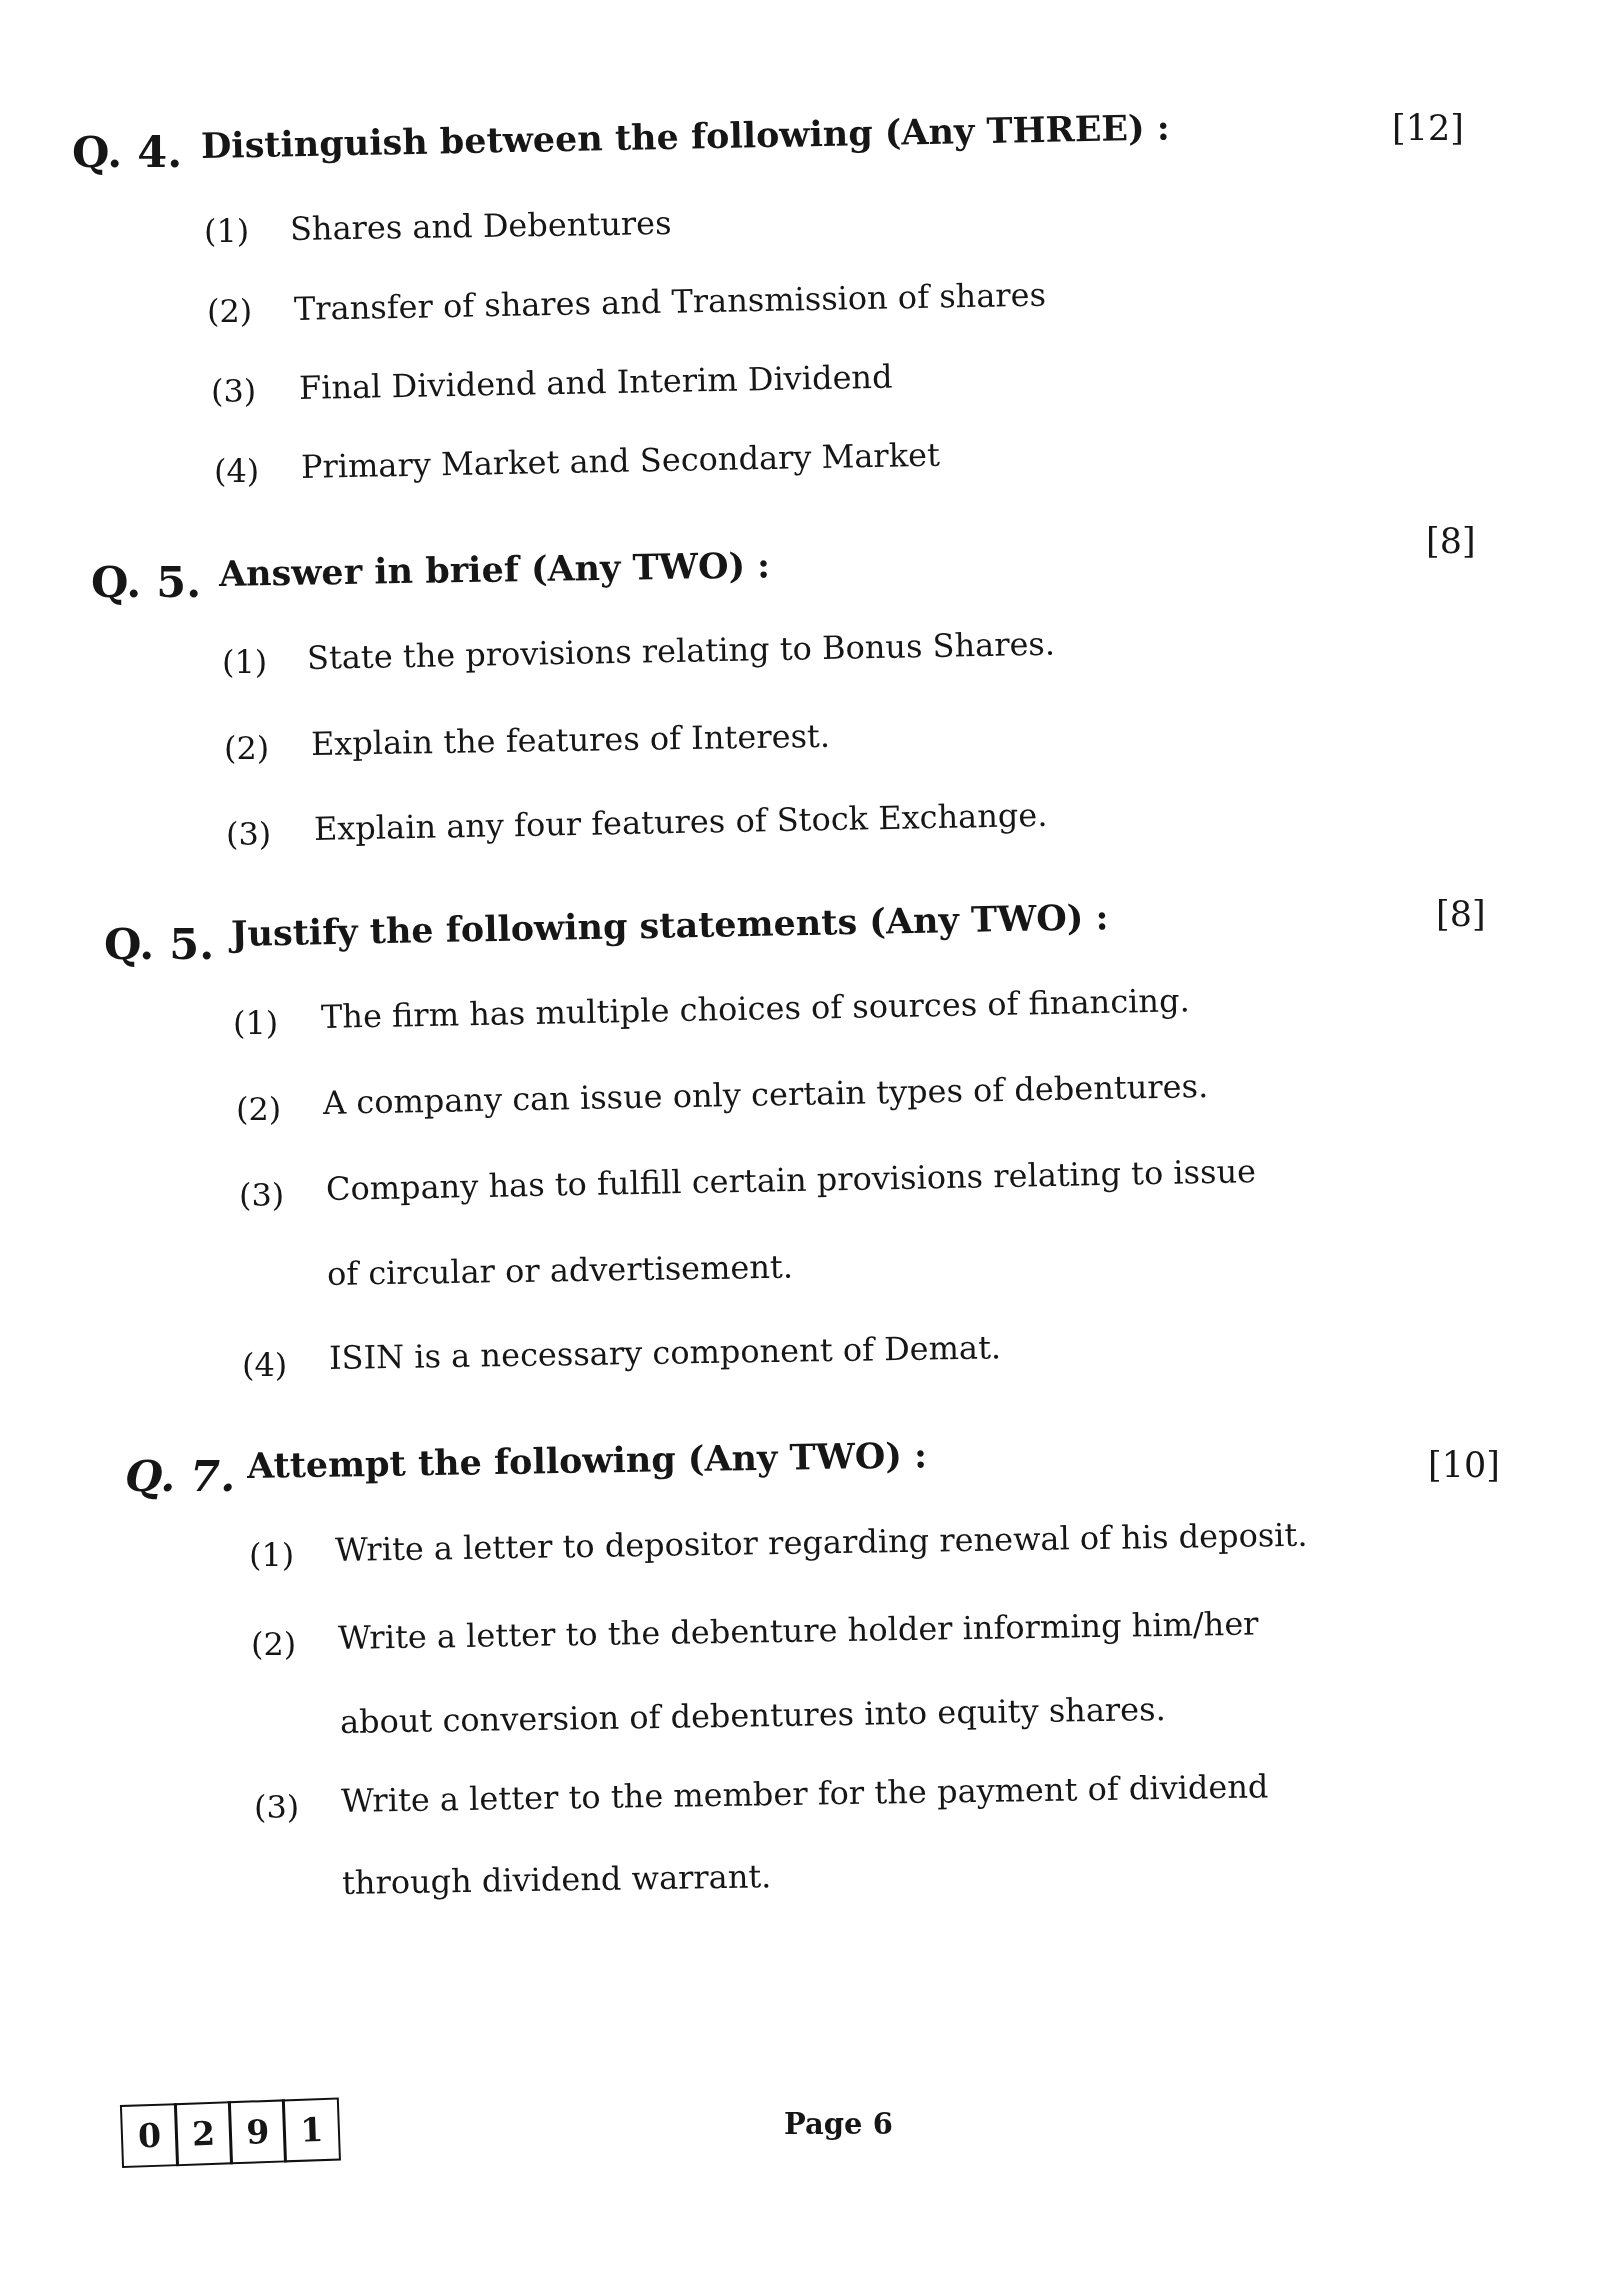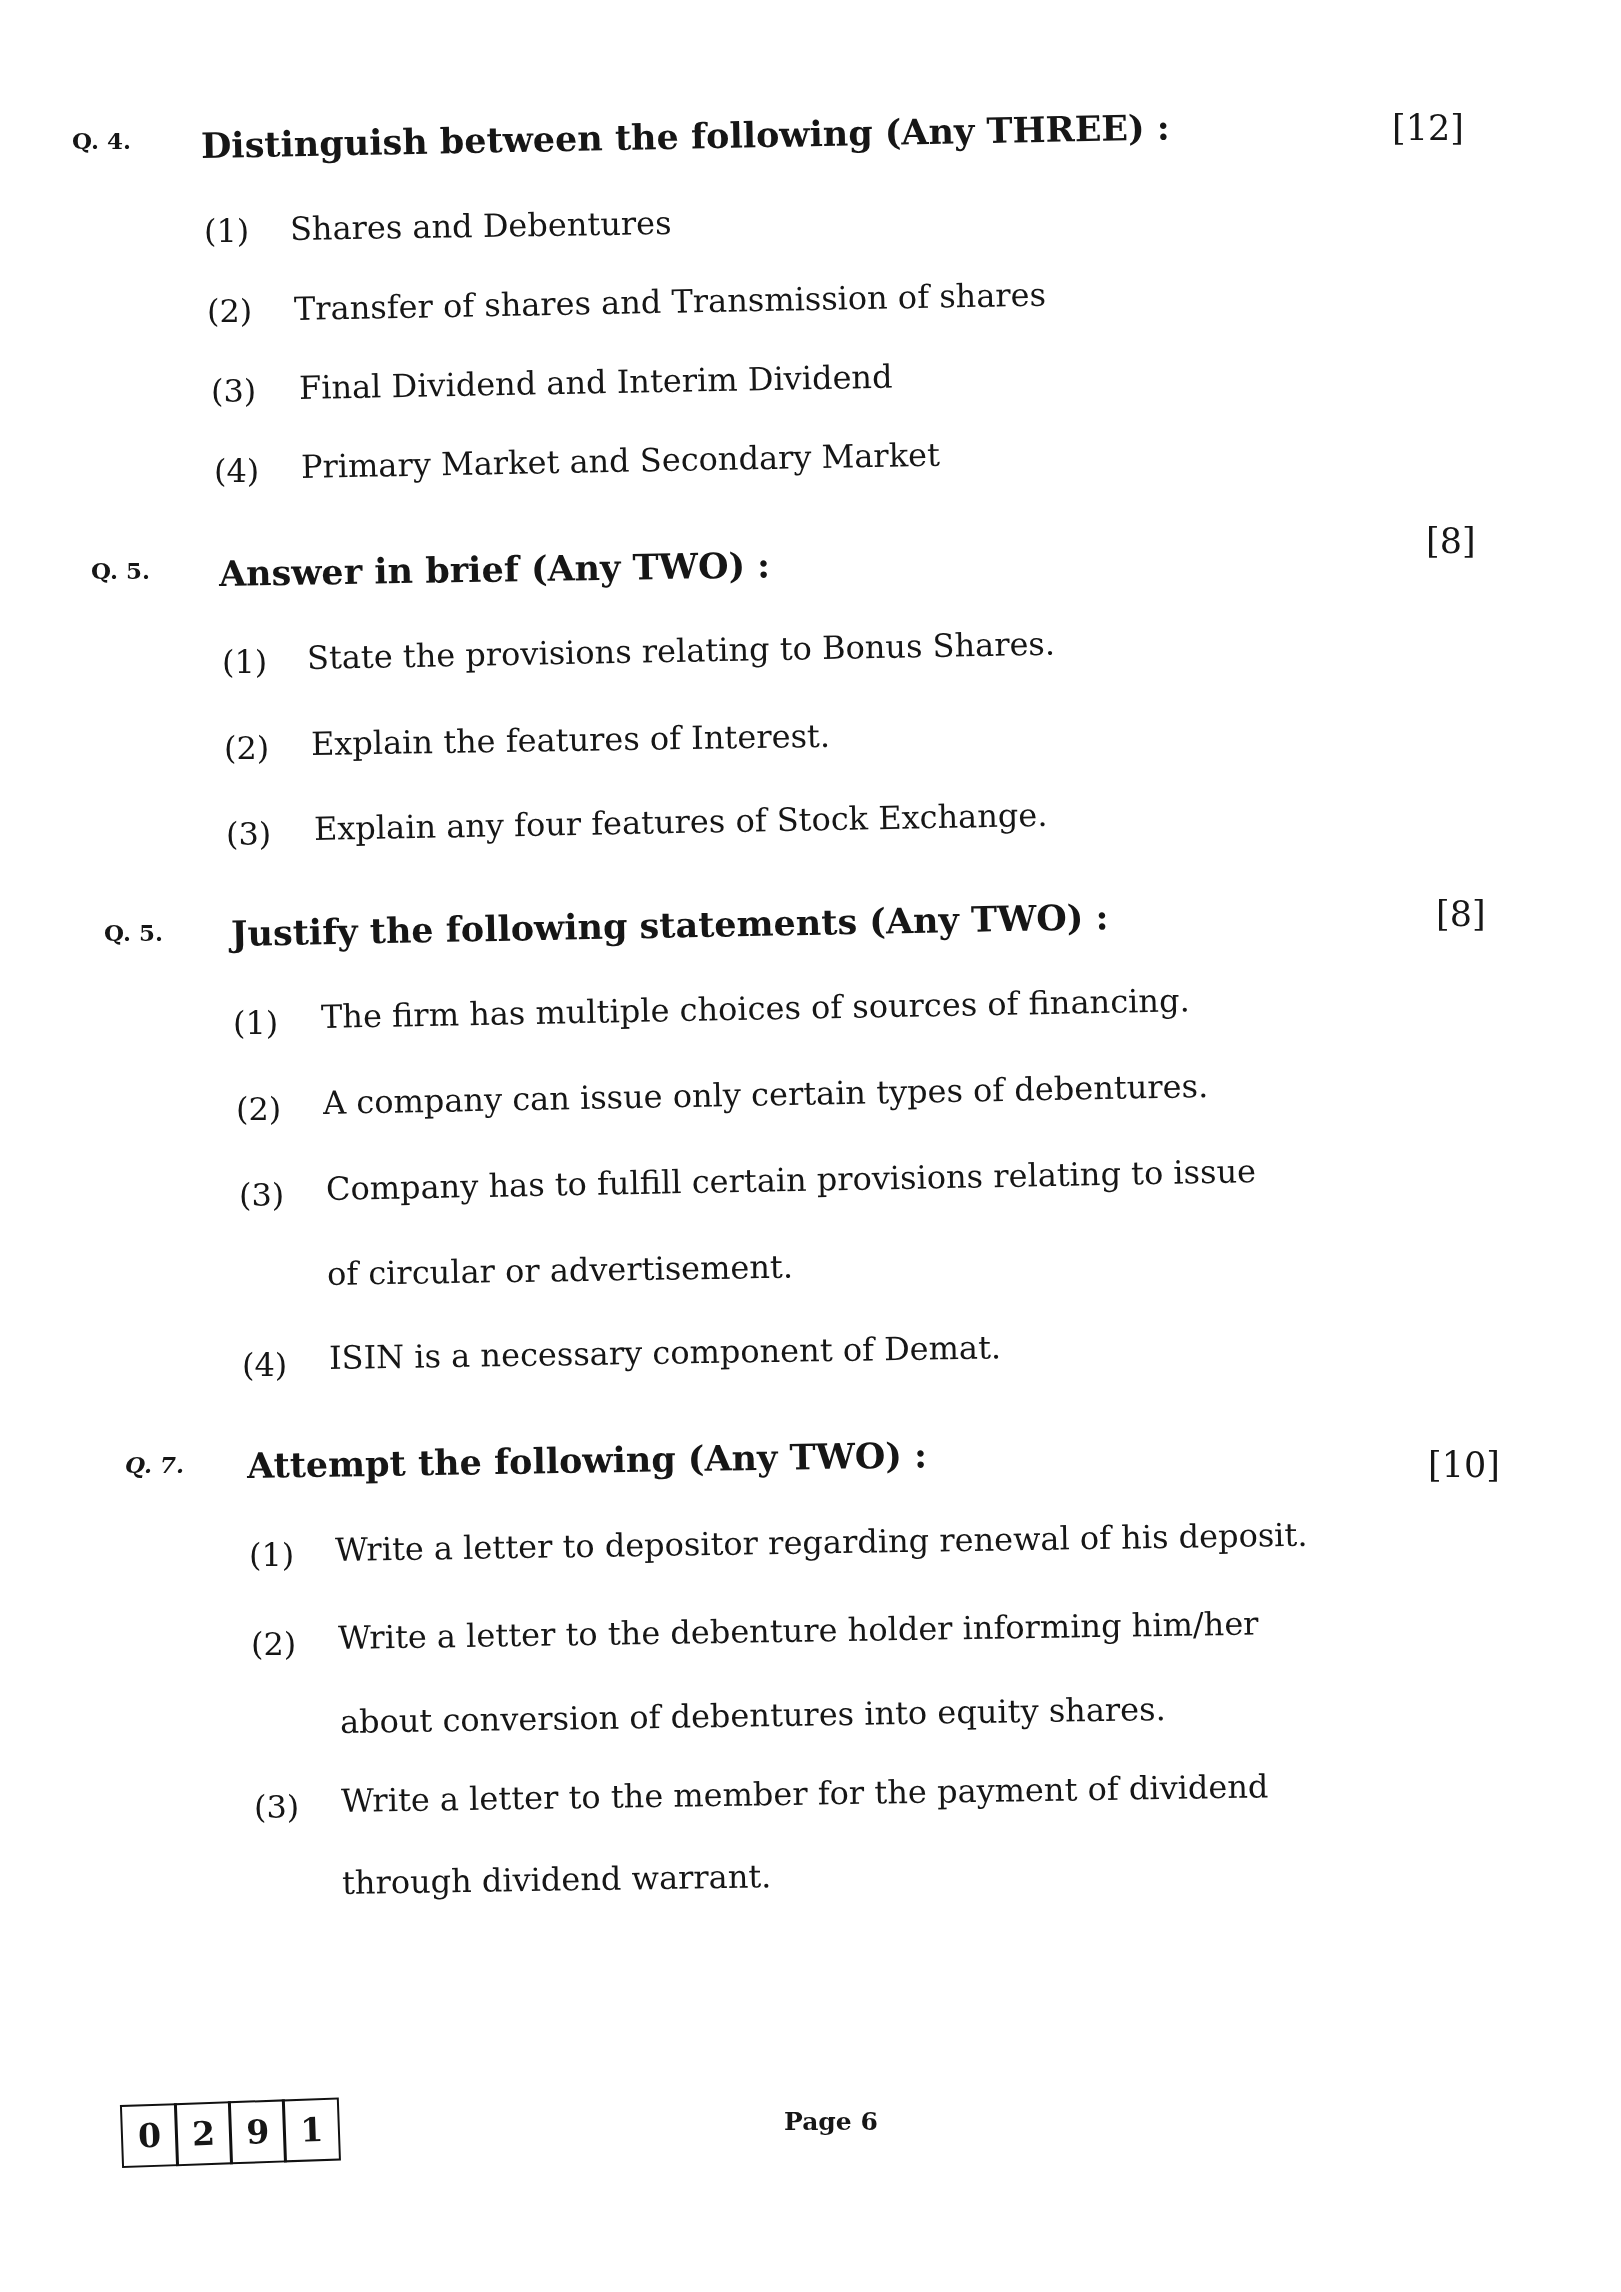--- a/index.html
+++ b/index.html
@@ -1,31 +1,31 @@
 <!DOCTYPE html>
 <html><head>
 <meta charset="utf-8">
 <style>
   html, body { margin: 0; padding: 0; background: #ffffff; }
   body { width: 1621px; height: 2293px; position: relative; overflow: hidden;
          font-family: "DejaVu Serif", "Liberation Serif", serif; color: #161616; }
   .abs { position: absolute; white-space: nowrap; }
-  .qnum { font-weight: bold; font-size: 23px; letter-spacing: 0px; }
+  .qnum { font-weight: bold; font-size: 43px; letter-spacing: 0px; }
   .qhead { font-weight: bold; font-size: 35px; }
   .marks { font-size: 35px; }
   .inum { font-size: 32px; }
   .itext { font-size: 32px; }
   .tilt1 { transform: rotate(-1.1deg); transform-origin: left center; }
   .tilt2 { transform: rotate(-0.9deg); transform-origin: left center; }
   .footer-code { position: absolute; left: 124px; top: 2105px; display: flex;
                  transform: rotate(-2deg); transform-origin: left center; }
   .footer-code .box { width: 53px; height: 59px; border: 2.9px solid #111; margin-left: -2.9px;
                       display: flex; align-items: center; justify-content: center;
                       font-weight: bold; font-size: 33px; }
-  .page-label { font-weight: bold; font-size: 25px; }
+  .page-label { font-weight: bold; font-size: 29px; }
 </style>
 </head>
 <body>
 
 <div>
   <div class="abs qnum" style="left:72px;top:127px;">Q. 4.</div>
   <div class="abs qhead tilt1" style="left:201px;top:125px;">Distinguish between the following (Any THREE) :</div>
   <div class="abs marks" style="left:1392px;top:108px;">[12]</div>
 
   <div class="abs inum" style="left:204px;top:212px;">(1)</div>

